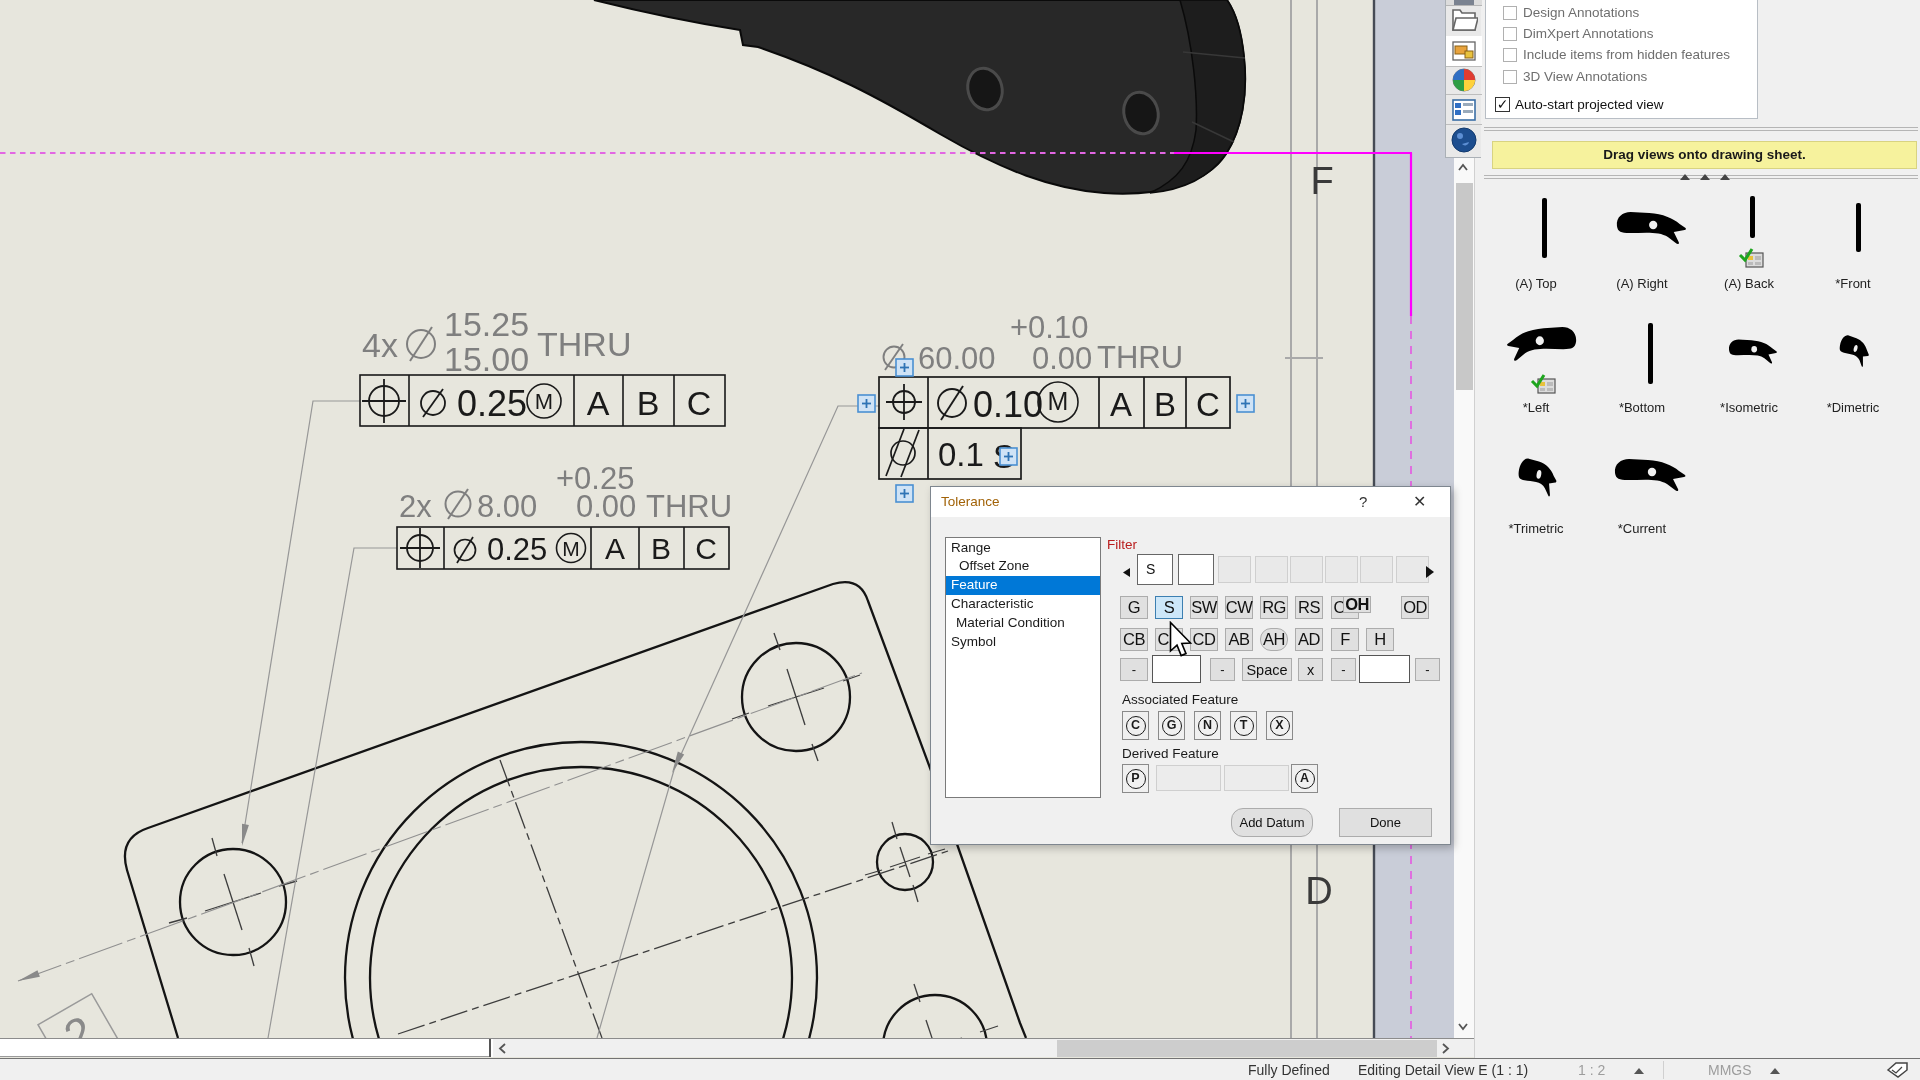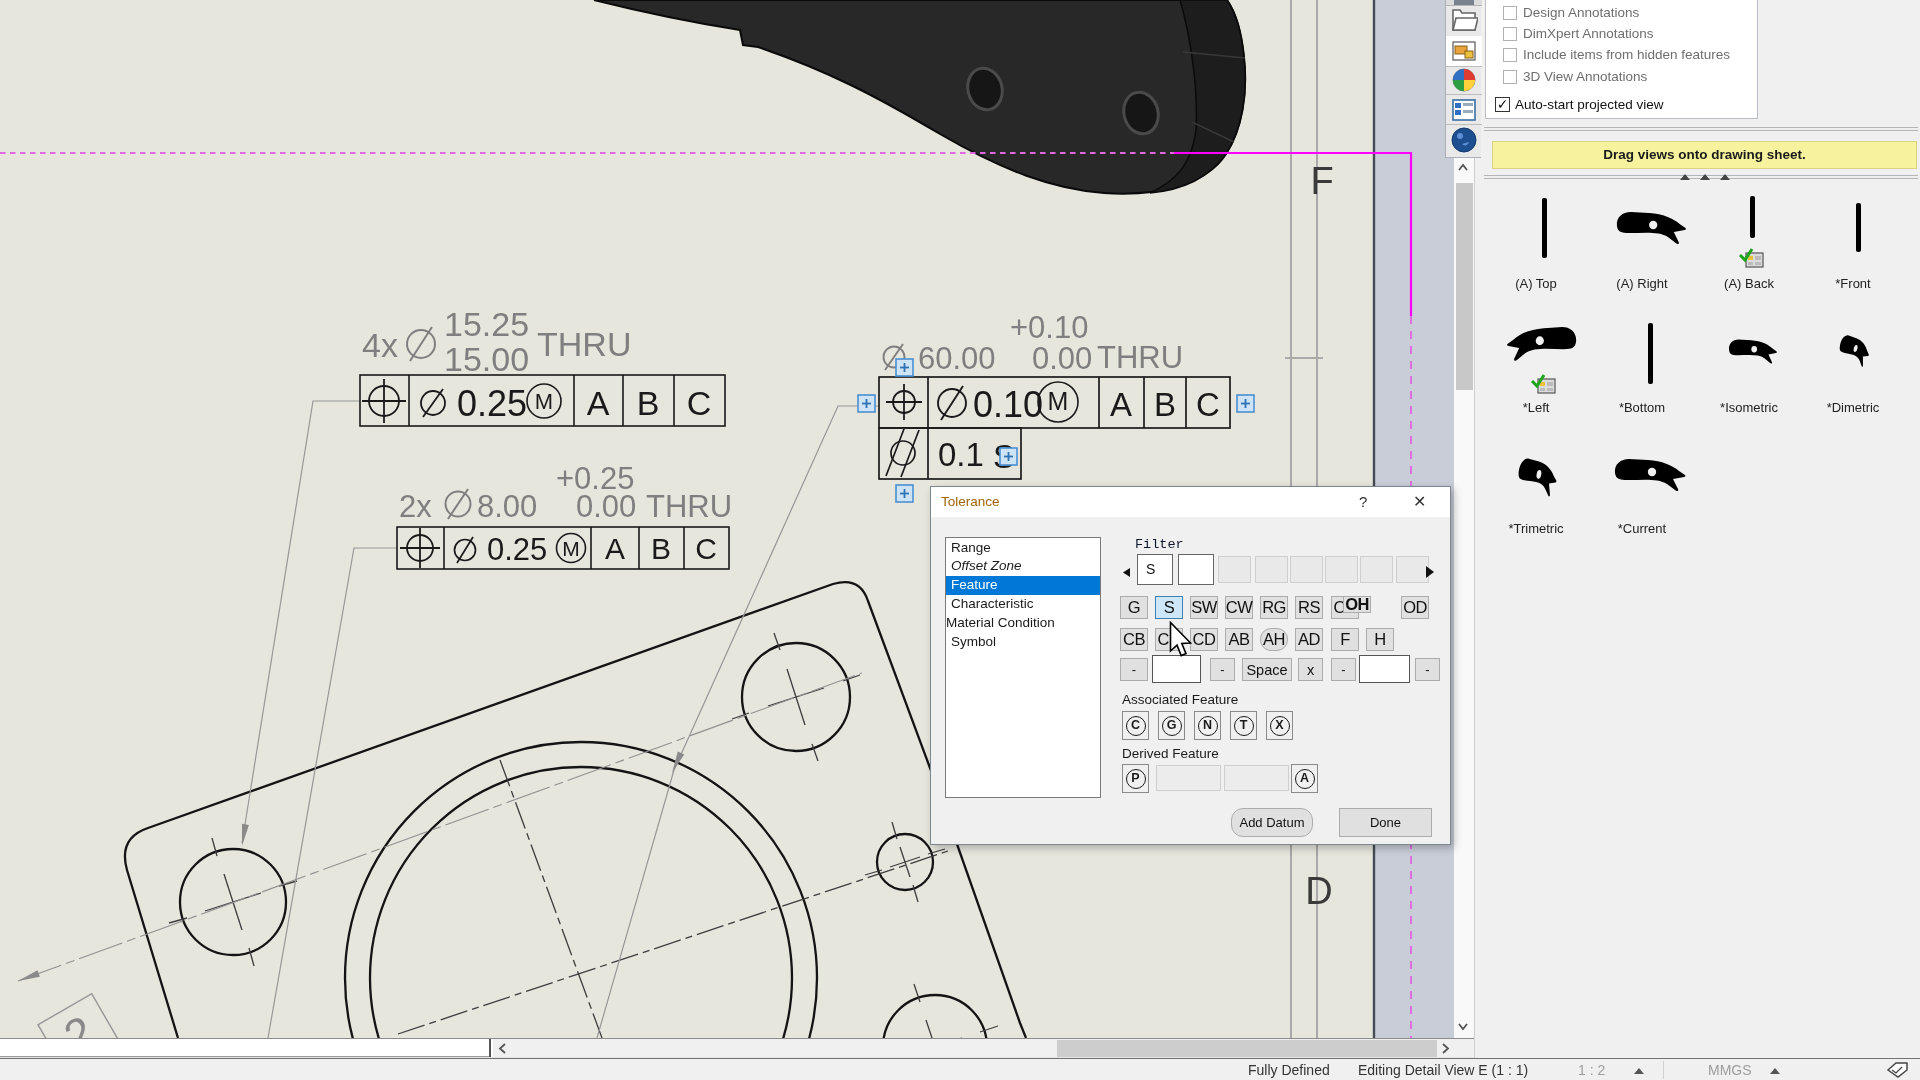--- a/index.html
+++ b/index.html
@@ -194,27 +194,27 @@
     </svg>
 
 <div class="abs" style="left:930px;top:486px;width:521px;height:359px;background:#f0f0f0;border:1px solid #7e868f;box-shadow:3px 3px 8px rgba(0,0,0,0.25);">
   <div class="abs" style="left:0;top:0;width:100%;height:30px;background:#fff;"></div>
   <div class="abs" style="left:10px;top:7px;font-size:13.5px;color:#a16207;">Tolerance</div>
   <div class="abs" style="left:428px;top:6px;font-size:15px;color:#333;">?</div>
   <div class="abs" style="left:482px;top:5px;font-size:16px;color:#333;">✕</div>
 
   <div class="abs" style="left:14px;top:50px;width:156px;height:261px;background:#fff;border:1px solid #7a7a7a;font-size:13.5px;color:#1a1a1a;">
     <div style="padding:2px 0 0 5px;height:19px;">Range</div>
-    <div style="padding:1px 0 0 5px;height:19px;font-style:italic;">Offset Zone</div>
+    <div style="padding:1px 0 0 13px;height:19px;">Offset Zone</div>
     <div style="padding:1px 0 0 5px;height:19px;background:#0078d7;color:#fff;">Feature</div>
     <div style="padding:1px 0 0 5px;height:19px;">Characteristic</div>
-    <div style="padding:1px 0 0 0;height:19px;">Material Condition</div>
+    <div style="padding:1px 0 0 10px;height:19px;">Material Condition</div>
     <div style="padding:1px 0 0 5px;height:19px;">Symbol</div>
   </div>
-  <div class="abs" style="left:204px;top:50px;font-size:13.5px;color:#0f172a;font-family:Liberation Mono, monospace;">Filter</div>
+  <div class="abs" style="left:176px;top:50px;font-size:13.5px;color:#b91c1c;">Filter</div>
 
   <svg class="abs" style="left:191px;top:79px;" width="9" height="13">
         <path d="M8,2 L1,6.5 L8,11 Z" fill="#111"></path>
       </svg>
   <div class="abs" style="left:206px;top:67px;width:36px;height:31px;background:#fff;border:1px solid #666;font-size:14px;color:#111;padding:6px 0 0 8px;">S</div>
   <div class="abs" style="left:247px;top:67px;width:36px;height:31px;background:#fff;border:1px solid #666;"></div>
   <div class="abs" style="left:287px;top:69px;width:33px;height:27px;background:#e9e9e9;border:1px solid #cfcfcf;"></div>
   <div class="abs" style="left:324px;top:69px;width:33px;height:27px;background:#e9e9e9;border:1px solid #cfcfcf;"></div>
   <div class="abs" style="left:359px;top:69px;width:33px;height:27px;background:#e9e9e9;border:1px solid #cfcfcf;"></div>
   <div class="abs" style="left:394px;top:69px;width:33px;height:27px;background:#e9e9e9;border:1px solid #cfcfcf;"></div>

